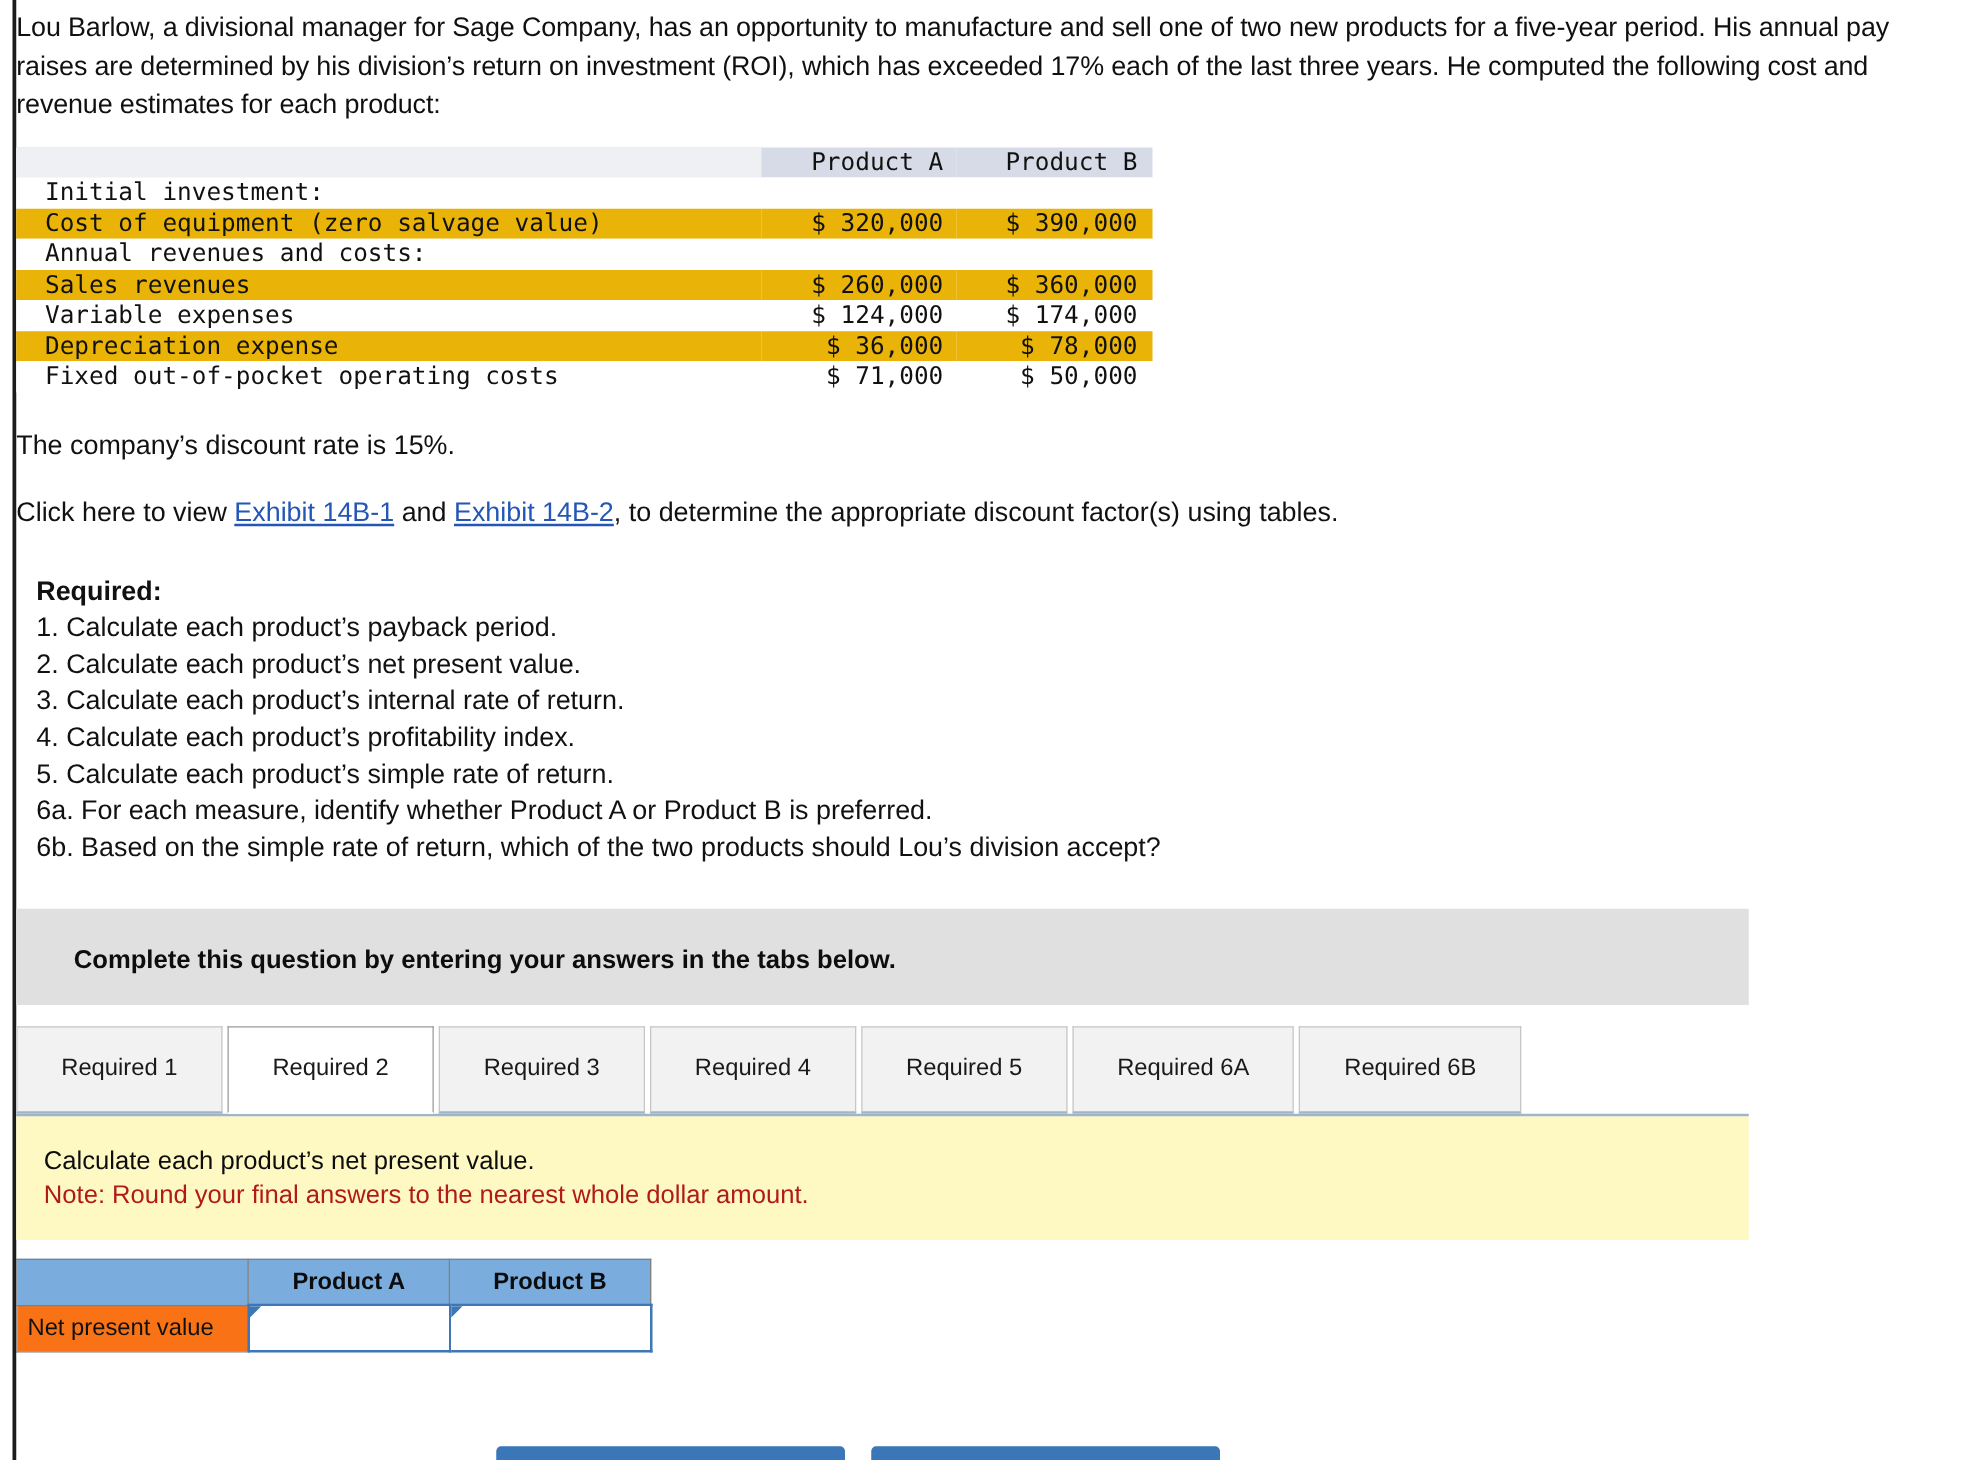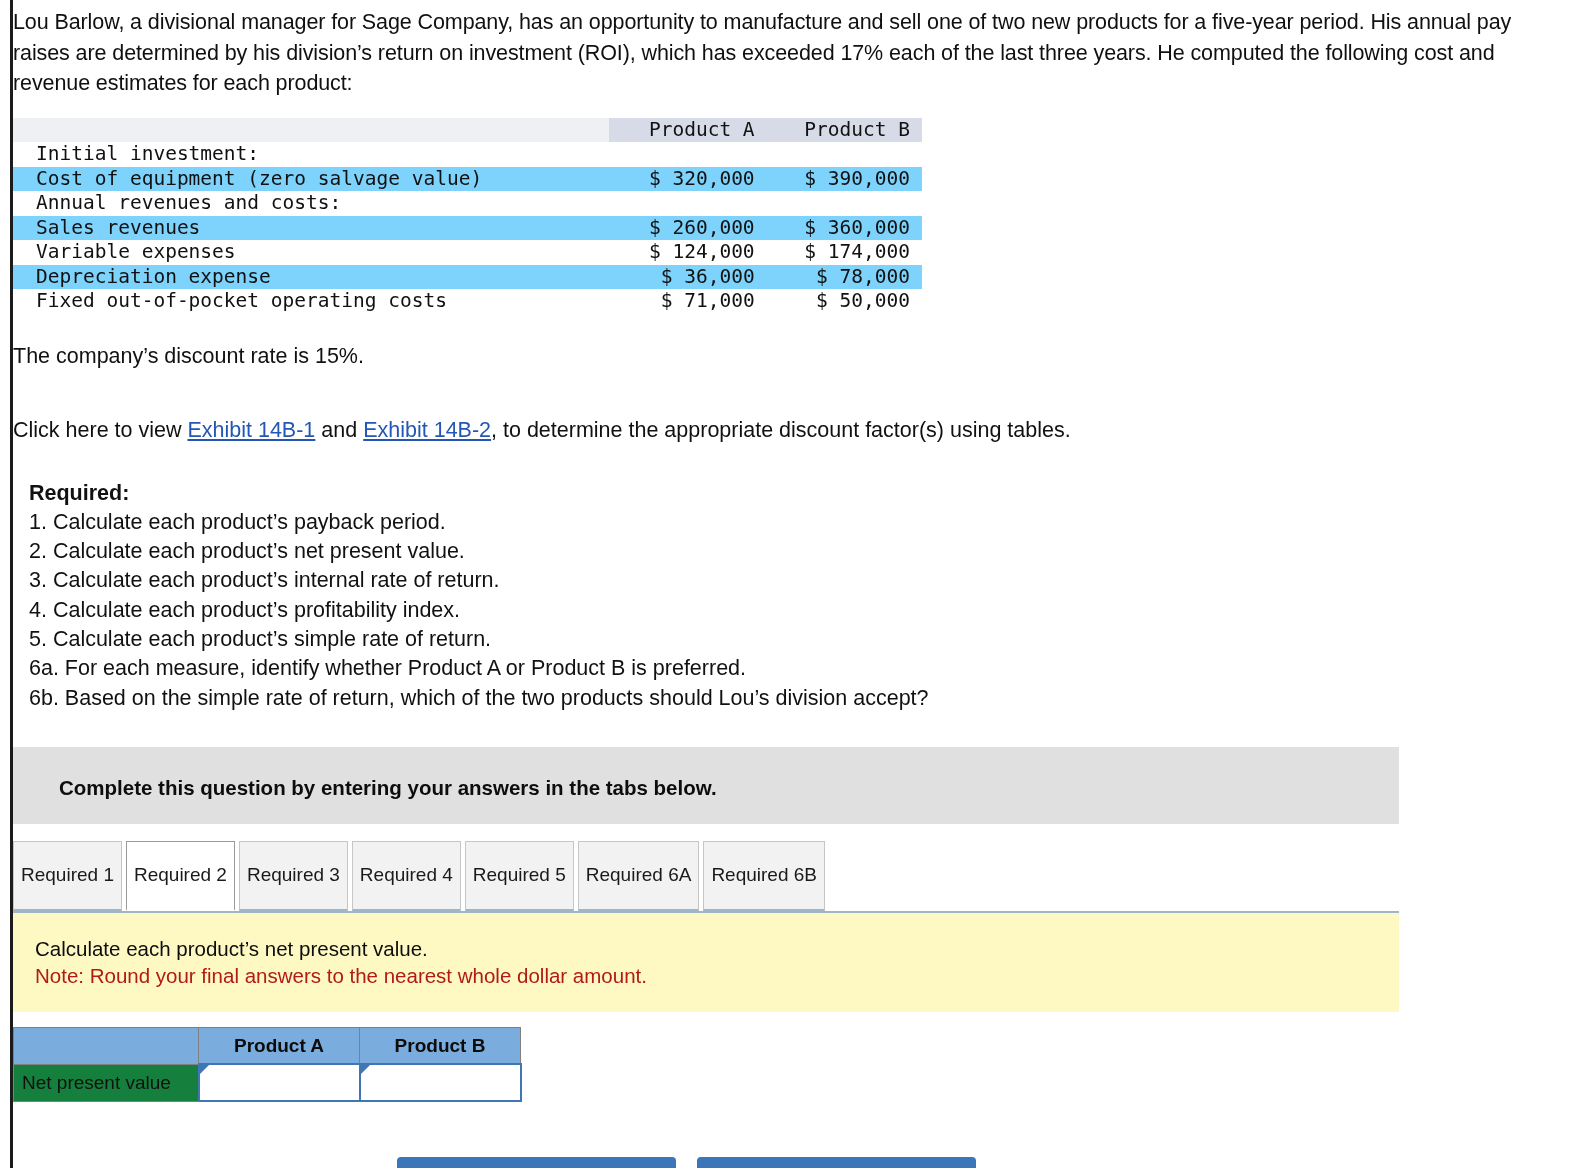--- a/index.html
+++ b/index.html
@@ -64,31 +64,31 @@
     white-space: pre;
   }
   table.est th {
     text-align: center;
   }
   table.est .c-label { width: 601px; padding-left: 23px; text-align: left; }
   table.est .c-a     { width: 154px; text-align: right; padding-right: 10px; }
   table.est .c-b     { width: 154px; text-align: right; padding-right: 12px; }
   tr.head  { background: #d6dbe7; }
   tr.head .c-label { background: #eef0f4; }
-  tr.shade { background: #7dd3fc; }
+  tr.shade { background: #eab308; }
   tr.plain { background: #ffffff; }
 
   
   .p-discount {
     margin-top: 27px;
     font-size: 21.5px;
     line-height: 30px;
   }
   .p-links {
-    margin-top: 44px;
+    margin-top: 24px;
     font-size: 21.5px;
     line-height: 30px;
   }
   a.exhibit {
     color: #2457b5;
     text-decoration: underline;
     cursor: pointer;
   }
 
   
@@ -132,21 +132,21 @@
   .tab {
     height: 70px;
     box-sizing: border-box;
     border: 1px solid #c6c6c6;
     border-bottom: 2px solid #9fb6c9;
     background: #f2f2f2;
     margin-right: 4px;
     display: flex;
     align-items: center;
     justify-content: center;
-    padding: 0 7px;
+    padding: 0 35px;
     font-size: 19px;
     color: #1a1a1a;
     cursor: pointer;
   }
   .tab.active {
     background: #ffffff;
     border: 1px solid #9a9a9a;
     border-bottom: 2px solid #ffffff;
     position: relative;
     z-index: 3;
@@ -189,21 +189,21 @@
     background: #7aaddd;
   }
   table.ans th.prod-head {
     width: 161px;
     background: #7aaddd;
     font-weight: bold;
     color: #0c0c0c;
     text-align: center;
   }
   table.ans td.rowlabel {
-    background: #15803d;
+    background: #f97316;
     padding-left: 8px;
     text-align: left;
     color: #111;
     font-size: 19px;
   }
   table.ans td.inputcell {
     background: #ffffff;
     border: 2px solid #3f76b5;
     position: relative;
   }

